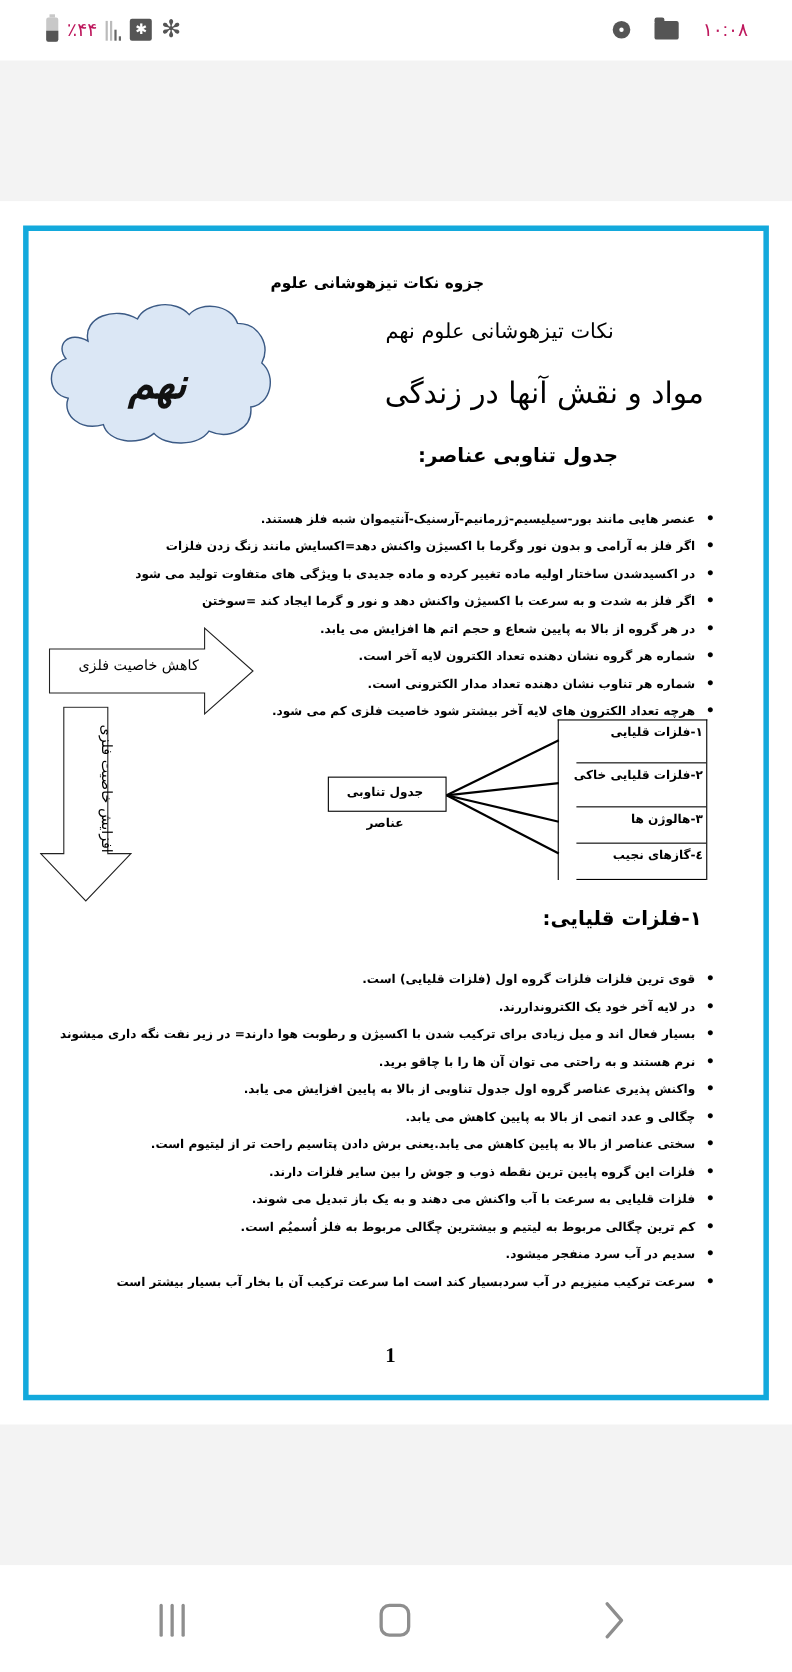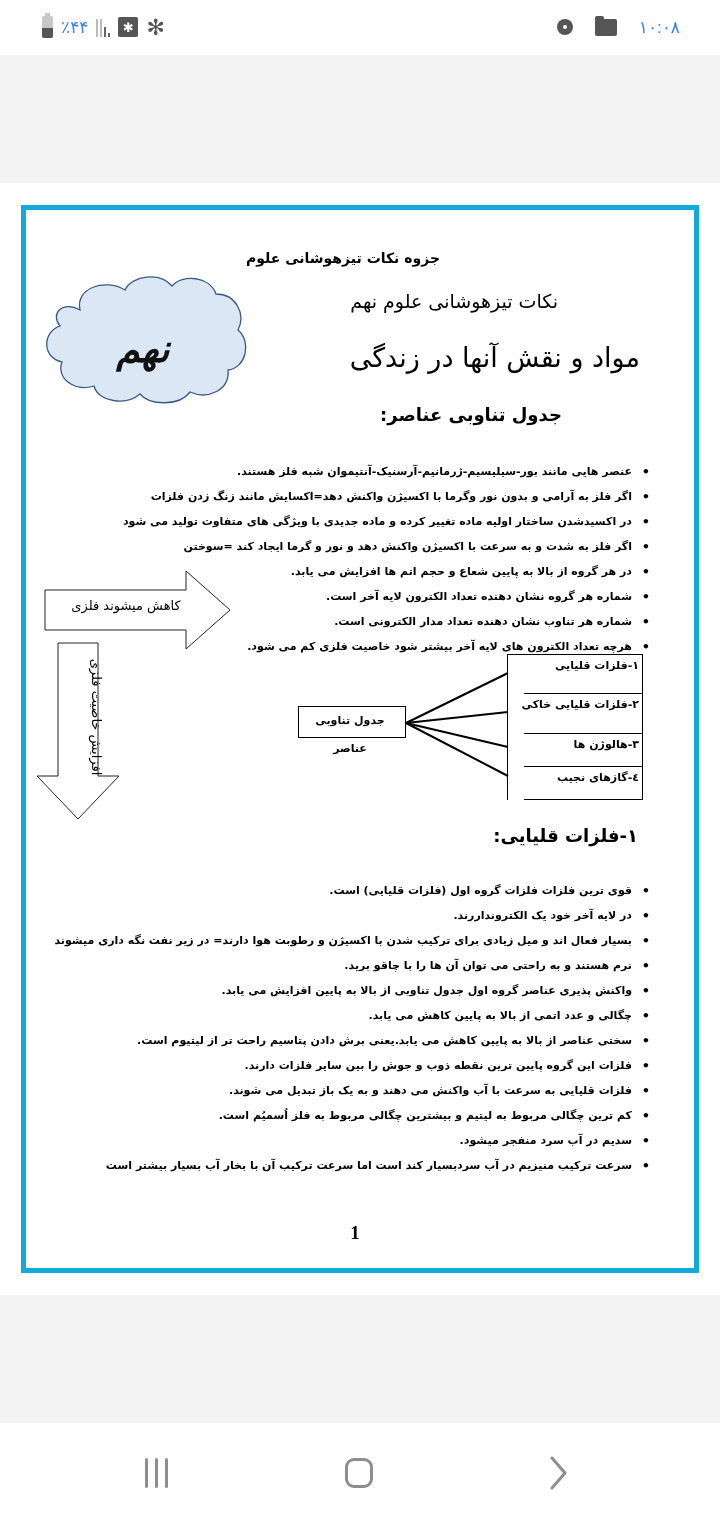--- a/index.html
+++ b/index.html
@@ -4,21 +4,21 @@
 <style>
   html, body { margin:0; padding:0; }
   body { width:720px; height:1520px; position:relative; background:#ffffff; overflow:hidden;
          font-family:"DejaVu Sans", sans-serif; color:#000; }
   .statusbar { position:absolute; left:0; top:0; width:720px; height:55px; background:#fff; }
   .sb-left { position:absolute; left:42px; top:12px; height:30px; display:flex; align-items:center; gap:8px; color:#555; }
   .sb-right { position:absolute; right:40px; top:12px; height:30px; display:flex; align-items:center; gap:22px; color:#555; }
   .battery { width:11px; height:22px; position:relative; border-radius:2px; background:#c8c8c8; }
   .battery::before { content:""; position:absolute; left:3px; top:-3px; width:5px; height:3px; background:#c8c8c8; }
   .battery .fill { position:absolute; left:0; bottom:0; width:11px; height:10px; background:#555; border-radius:0 0 2px 2px; }
-  .sb-text { font-size:17px; color:#3b82f6; font-family:Liberation Sans, sans-serif; }
+  .sb-text { font-size:17px; color:#be185d; font-family:Liberation Sans, sans-serif; }
   .signal { display:flex; align-items:flex-end; gap:2px; height:20px; }
   .signal span { width:2px; background:#bbb; }
   .bt-box { width:20px; height:20px; background:#555; color:#fff; font-size:13px; display:flex; align-items:center; justify-content:center; border-radius:2px; }
   .bt-plain { font-size:22px; color:#555; }
   .folder { width:22px; height:17px; background:#555; border-radius:2px; position:relative; }
   .folder::before { content:""; position:absolute; left:0; top:-3px; width:9px; height:4px; background:#555; border-radius:2px 2px 0 0; }
   .disc { width:16px; height:16px; border-radius:50%; background:#555; position:relative; }
   .disc::after { content:""; position:absolute; left:6px; top:6px; width:4px; height:4px; background:#fff; border-radius:50%; }
 
   .gray-top { position:absolute; left:0; top:55px; width:720px; height:128px; background:#f3f3f3; }
@@ -109,21 +109,21 @@
   <li>اگر فلز به شدت و به سرعت با اکسیژن واکنش دهد و نور و گرما ایجاد کند =سوختن</li>
   <li>در هر گروه از بالا به پایین شعاع و حجم اتم ها افزایش می یابد.</li>
   <li>شماره هر گروه نشان دهنده تعداد الکترون لایه آخر است.</li>
   <li>شماره هر تناوب نشان دهنده تعداد مدار الکترونی است.</li>
   <li>هرچه تعداد الکترون های لایه آخر بیشتر شود خاصیت فلزی کم می شود.</li>
 </ul>
 
 <svg class="arrow-right" viewBox="0 0 188 80">
   <polygon points="1,20 142,20 142,1 186,40 142,79 142,60 1,60" fill="#fff" stroke="#222" stroke-width="1"></polygon>
 </svg>
-<div class="arrow-right-label rtl">کاهش میشوند فلزی</div>
+<div class="arrow-right-label rtl">کاهش خاصیت فلزی</div>
 
 <svg class="arrow-down" viewBox="0 0 84 178">
   <polygon points="22,1 62,1 62,134 83,134 42,177 1,134 22,134" fill="#fff" stroke="#222" stroke-width="1"></polygon>
 </svg>
 <div class="arrow-down-label rtl">افزایش خاصیت فلزی</div>
 
 <svg class="diagram" viewBox="0 0 350 160">
   <line x1="116" y1="78" x2="218" y2="28" stroke="#000" stroke-width="2"></line>
   <line x1="116" y1="78" x2="218" y2="67" stroke="#000" stroke-width="2"></line>
   <line x1="116" y1="78" x2="218" y2="102" stroke="#000" stroke-width="2"></line>

